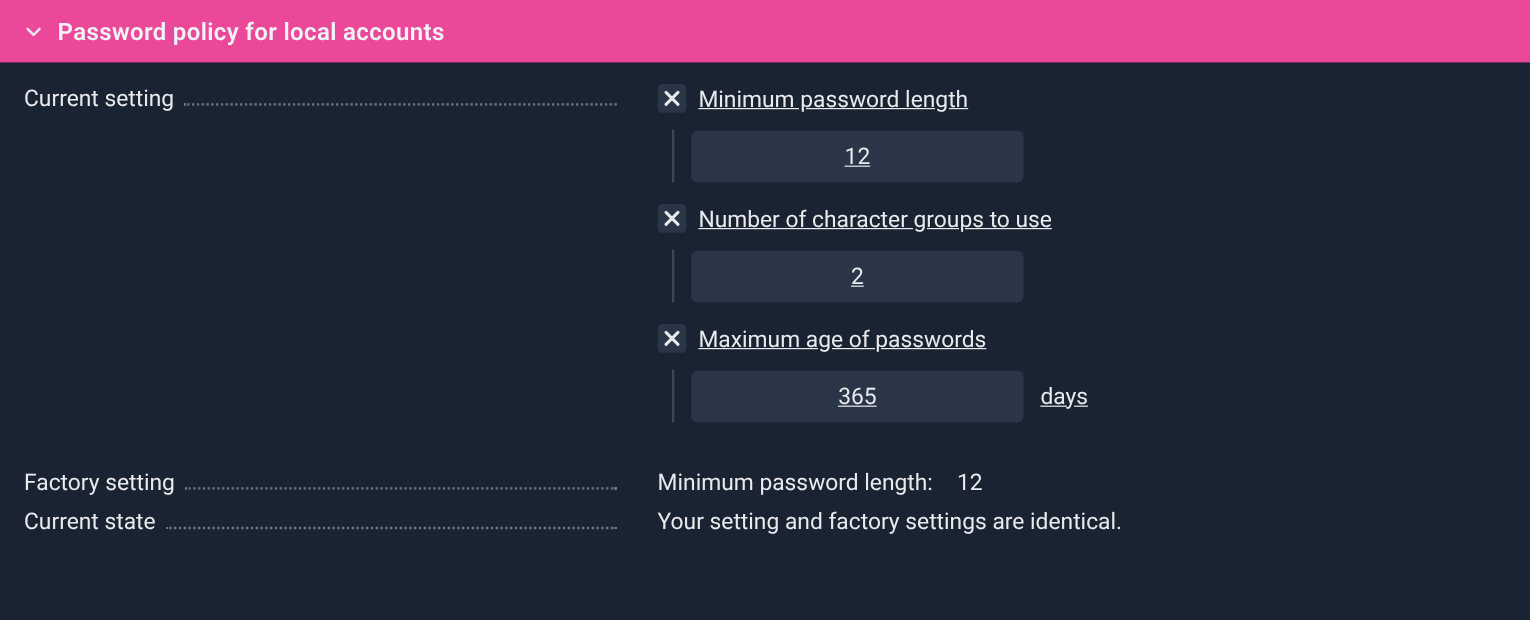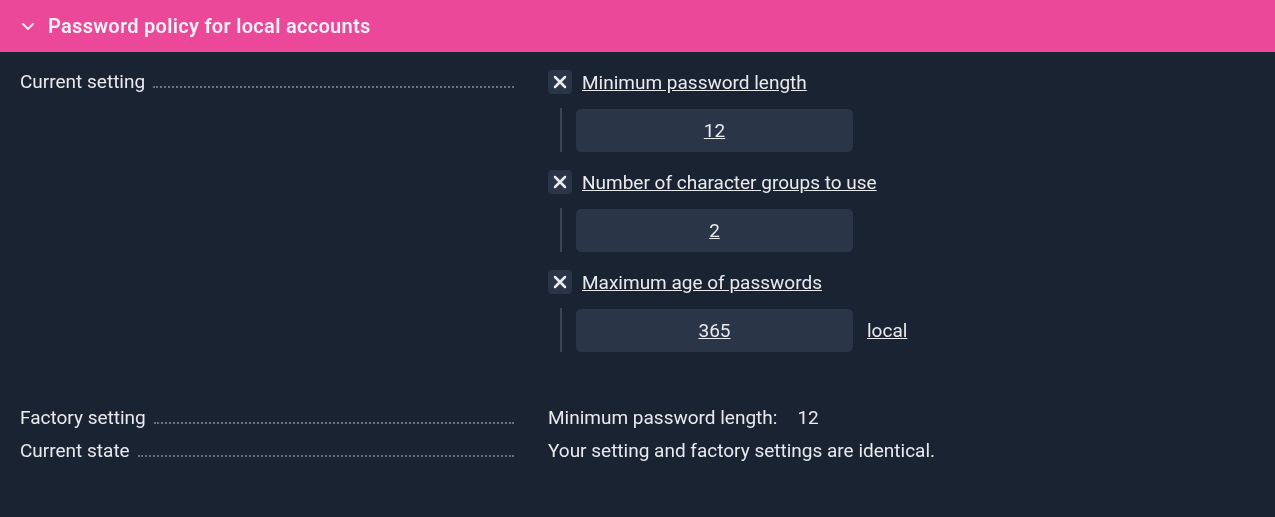--- a/index.html
+++ b/index.html
@@ -115,21 +115,21 @@
     .num-input.wide {
       min-width: 74px;
     }
     .num-input.narrow {
       min-width: 42px;
     }
     .unit {
       color: #e8eaed;
     }
     .factory-row {
-      margin-top: 36px;
+      margin-top: 20px;
     }
     .factory-value {
       display: flex;
       gap: 20px;
     }
     .status-row {
       margin-top: 10px;
     }
   </style>
 </head>
@@ -188,21 +188,21 @@
           <span class="checkbox">
             <svg viewBox="0 0 14 14">
               <path d="M2 2 L12 12 M12 2 L2 12" stroke="#e8eaed" stroke-width="2.5" stroke-linecap="round"></path>
             </svg>
           </span>
           <span class="policy-label">Maximum age of passwords</span>
         </div>
         <div class="input-row">
           <span class="input-divider"></span>
           <input class="num-input" value="365" style="">
-          <span class="unit">local</span>
+          <span class="unit">days</span>
         </div>
       </div>
 
     </div>
   </div>
 
   <div class="row factory-row">
     <div class="label-col">
       <span class="label-text">Factory setting</span>
       <span class="dots"></span>

